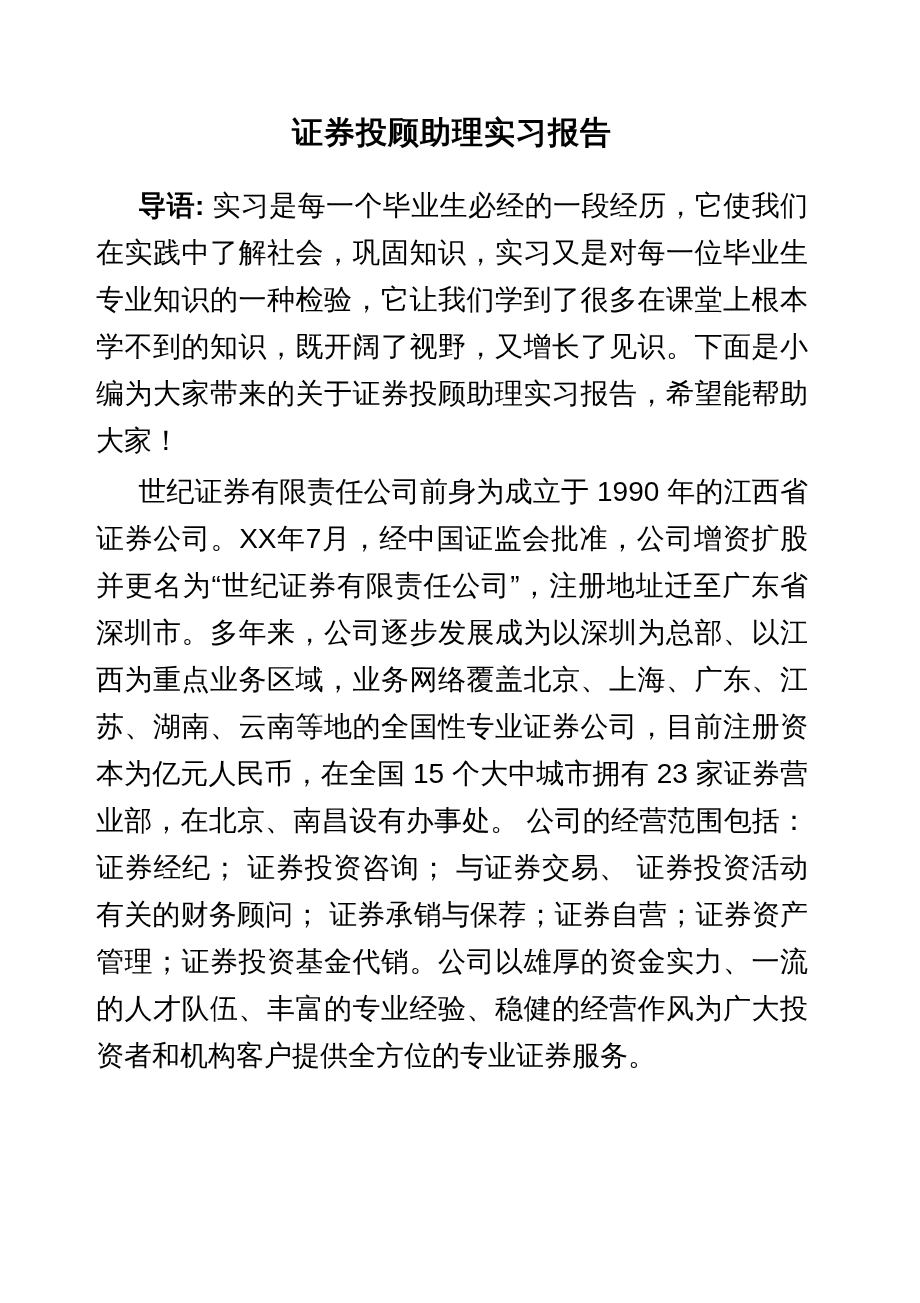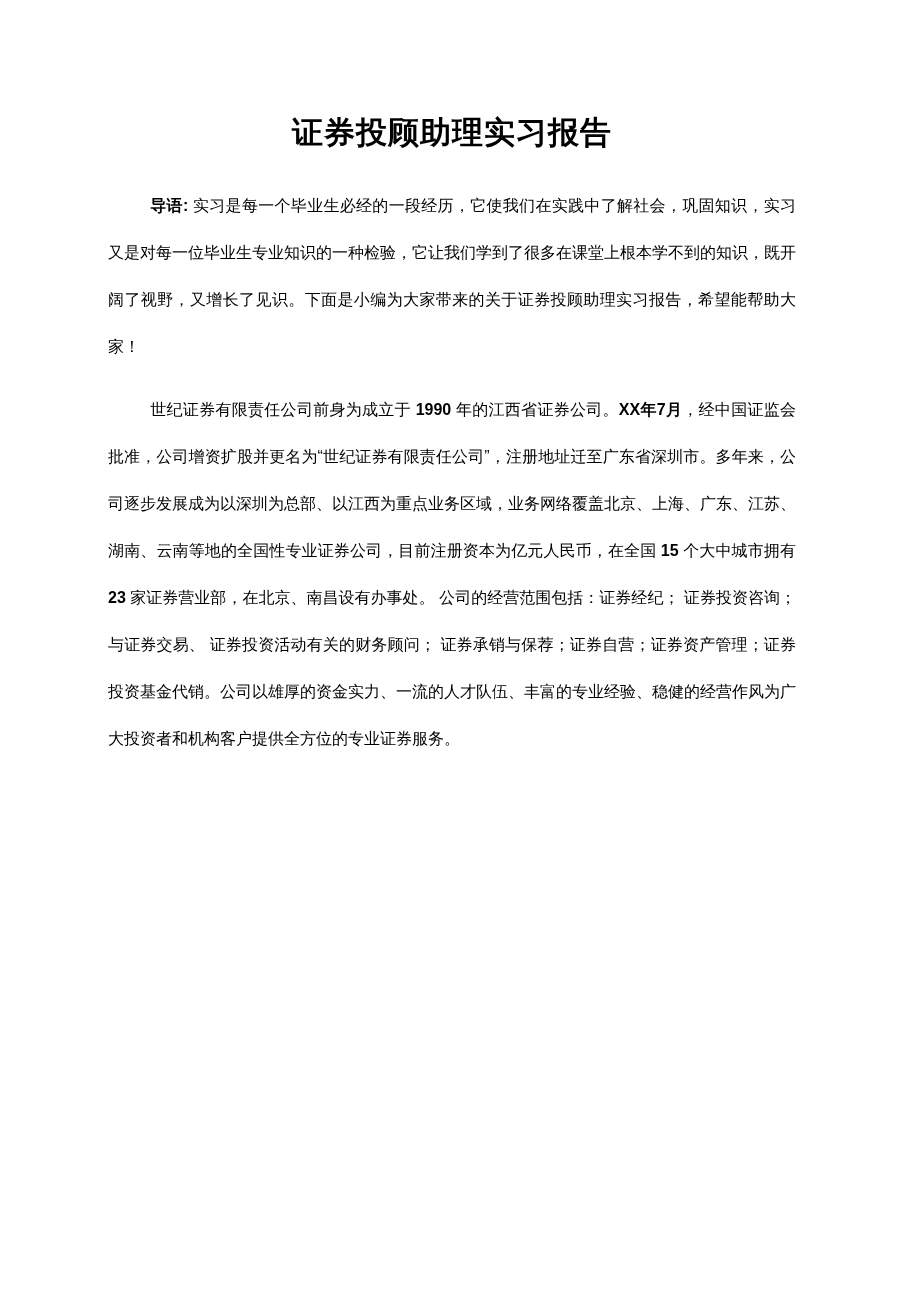--- a/index.html
+++ b/index.html
@@ -32,40 +32,40 @@
     margin: 0;
     padding: 112px 0 0 0;
     text-align: center;
     font-size: 31px;
     font-weight: bold;
     letter-spacing: 1px;
     line-height: 1.35;
     font-family: "Liberation Sans", sans-serif;
   }
   .para {
-    font-size: 16px;
+    font-size: 28px;
     line-height: 47px;
     text-align: justify;
     text-justify: inter-ideograph;
-    margin: 16px;
+    margin: 4px;
     padding: 0;
     word-break: break-all;
   }
   .para.first {
     margin-top: 28px;
   }
   .para.gap {
     margin-top: 2px;
   }
   .indent {
     display: inline-block;
     width: 42px;
   }
   .b {
-    font-weight: bold;
+    font-weight: normal;
   }
   .kicker {
     font-weight: bold;
   }
 </style>
 </head>
 <body>
 
 <div class="page">
   <div class="doc-body">

